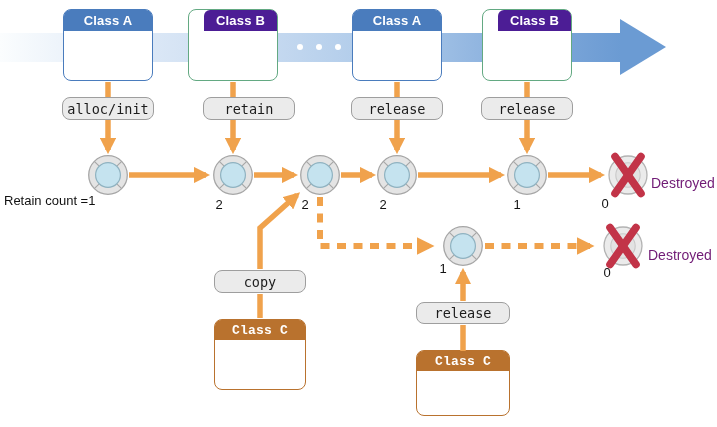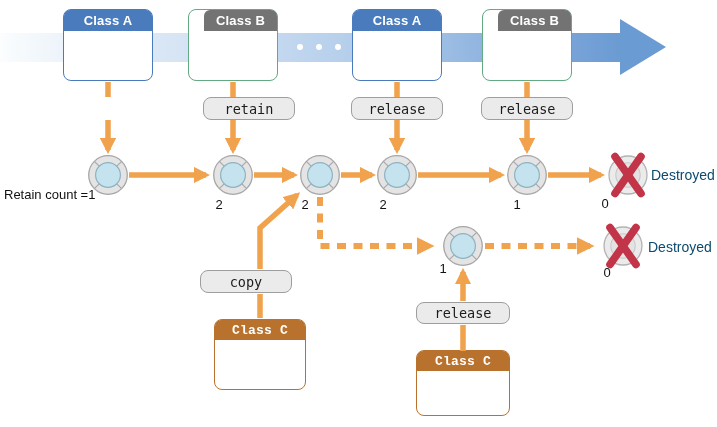--- a/index.html
+++ b/index.html
@@ -19,32 +19,32 @@
   }
   .tl-dots{position:absolute;left:297px;top:44px;width:44px;height:7px;display:flex;justify-content:space-between;}
   .tl-dots span{width:6px;height:6px;border-radius:50%;background:#ffffff;display:block;}
   
   .cbox{position:absolute;width:90px;height:72px;border-radius:8px;background:#ffffff;box-sizing:border-box;border:1.5px solid;}
   .cbox .hdr{
     height:21px;border-radius:6px 6px 0 0;display:flex;align-items:center;justify-content:center;
     color:#ffffff;font-size:13px;font-weight:bold;letter-spacing:.2px;
   }
   .cbox.blue{border-color:#4a7cbd;} .cbox.blue .hdr{background:#4a7cbd;}
-  .cbox.green{border-color:#63a982;} .cbox.green .hdr{background:#737373;margin-left:15px;}
+  .cbox.green{border-color:#63a982;} .cbox.green .hdr{background:#4c1d95;margin-left:15px;}
   .cbox.brown{border-color:#b9722e;font-family:Liberation Mono, monospace;} .cbox.brown .hdr{background:#b9722e;}
   
   .pill{
     position:absolute;height:23px;border-radius:8px;background:#ebebeb;border:1.4px solid #9e9e9e;
     box-sizing:border-box;display:flex;align-items:center;justify-content:center;
     font-family:"DejaVu Sans Mono", monospace;font-size:13.5px;color:#1b1b1b;
   }
   
   .count{position:absolute;font-size:13px;color:#111111;}
   .count.num{width:14px;text-align:center;}
-  .destroyed-label{position:absolute;font-size:14px;color:#0c4a6e;}
+  .destroyed-label{position:absolute;font-size:14px;color:#701a75;margin-top:8px;}
   svg.flow{position:absolute;left:0;top:0;width:717px;height:427px;}
 </style>
 </head>
 <body>
 
 <div id="stage">
 
   <div class="tl-body"></div>
   <div class="tl-head"></div>
   <div class="tl-dots">
@@ -137,27 +137,28 @@
     <use href="#obj" x="211" y="153" width="44" height="44"></use>
     <use href="#obj" x="298" y="153" width="44" height="44"></use>
     <use href="#obj" x="375" y="153" width="44" height="44"></use>
     <use href="#obj" x="505" y="153" width="44" height="44"></use>
     <use href="#obj" x="441" y="224" width="44" height="44"></use>
 
     <use href="#dead" x="604" y="151" width="48" height="48"></use>
     <use href="#dead" x="599" y="222" width="48" height="48"></use>
   </svg>
 
+  <div class="pill" style="left:62px;top:97px;width:92px;">alloc/init</div>
   <div class="pill" style="left:203px;top:97px;width:92px;">retain</div>
   <div class="pill" style="left:351px;top:97px;width:92px;">release</div>
   <div class="pill" style="left:481px;top:97px;width:92px;">release</div>
-  <div class="pill" style="left:200px;top:270px;width:92px;">copy</div>
+  <div class="pill" style="left:214px;top:270px;width:92px;">copy</div>
   <div class="pill" style="left:416px;top:302px;width:94px;height:22px;">release</div>
 
-  <div class="count" style="left:4px;top:187px;">Retain count =1</div>
+  <div class="count" style="left:4px;top:193px;">Retain count =1</div>
   <div class="count num" style="left:212px;top:197px;">2</div>
   <div class="count num" style="left:298px;top:197px;">2</div>
   <div class="count num" style="left:376px;top:197px;">2</div>
   <div class="count num" style="left:510px;top:197px;">1</div>
   <div class="count num" style="left:598px;top:196px;">0</div>
   <div class="count num" style="left:436px;top:261px;">1</div>
   <div class="count num" style="left:600px;top:265px;">0</div>
 
   <div class="destroyed-label" style="left:651px;top:167px;">Destroyed</div>
   <div class="destroyed-label" style="left:648px;top:239px;">Destroyed</div>

